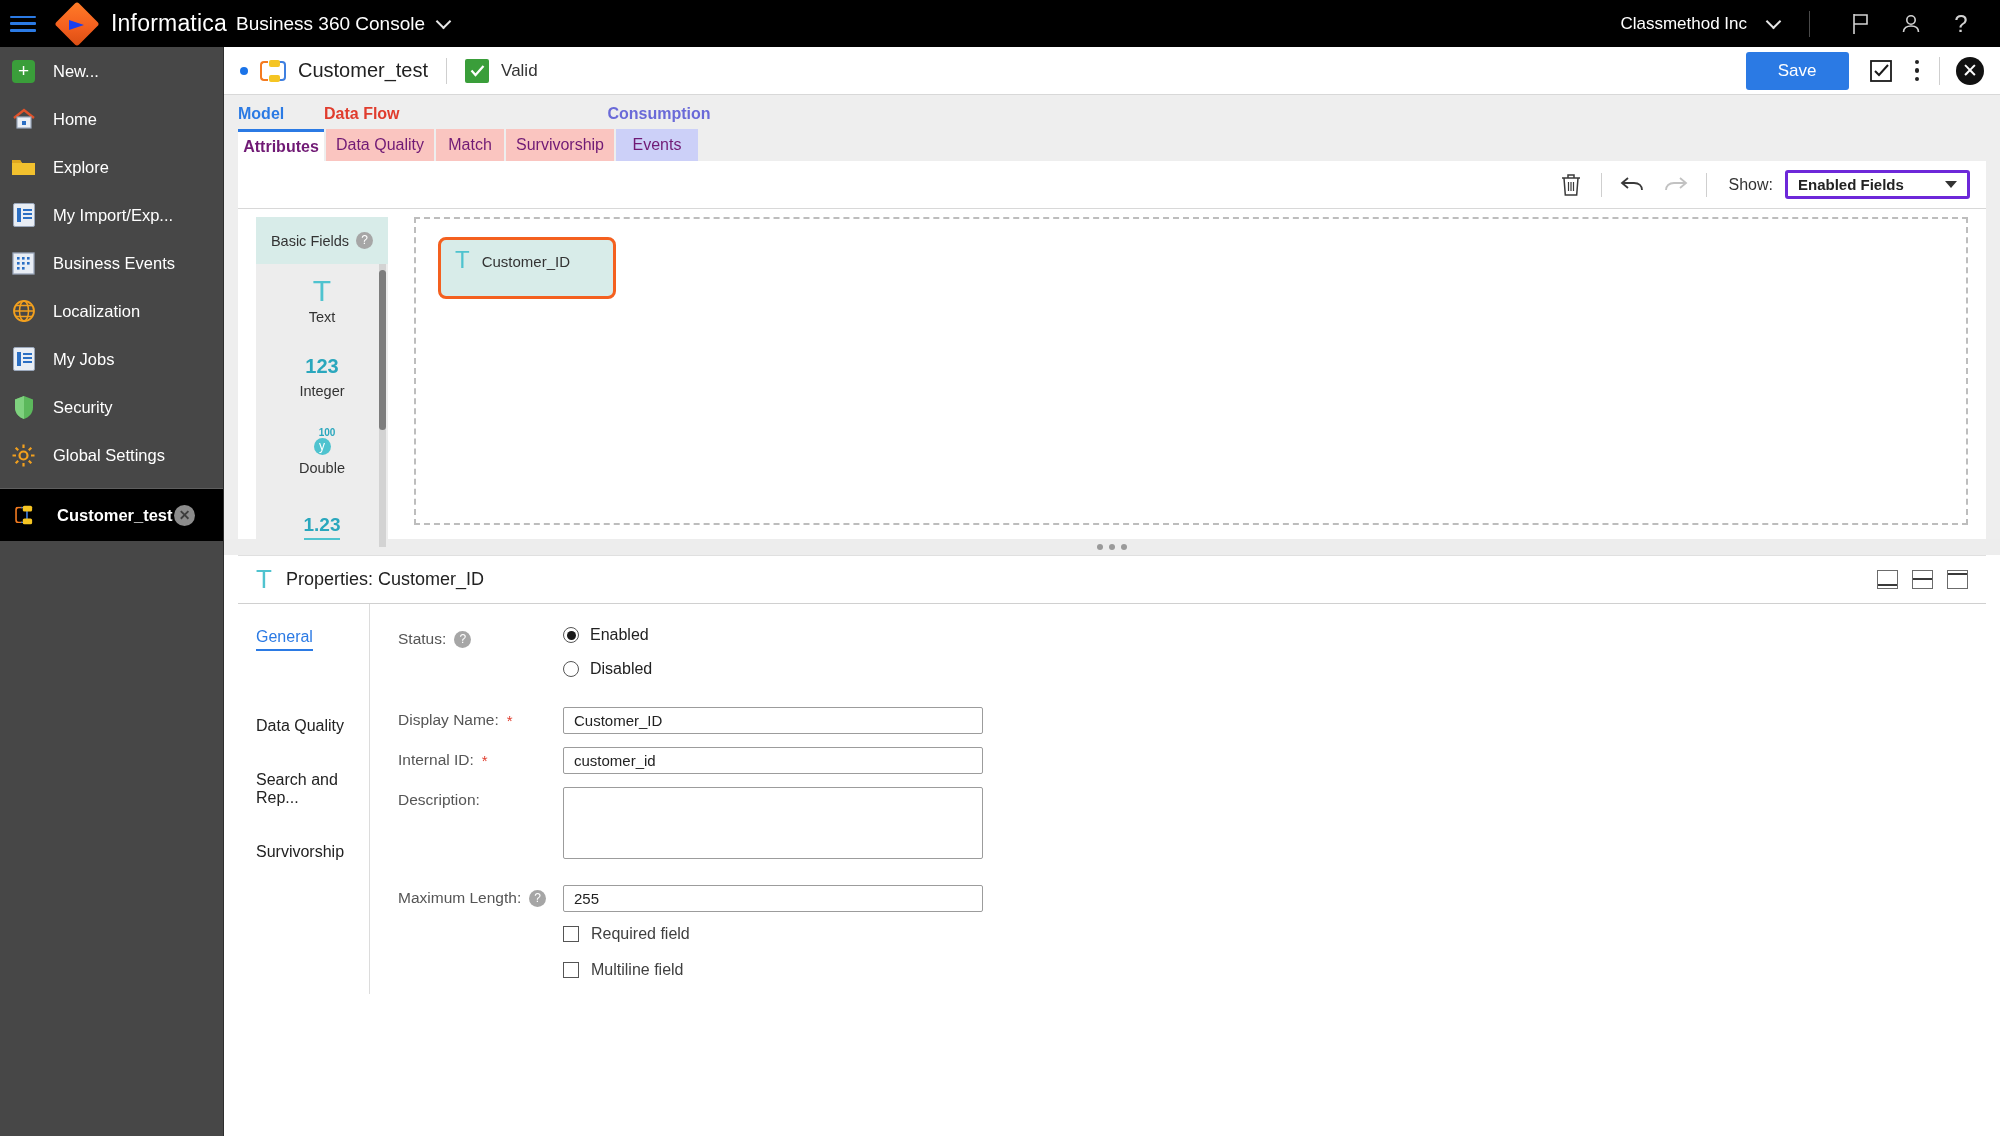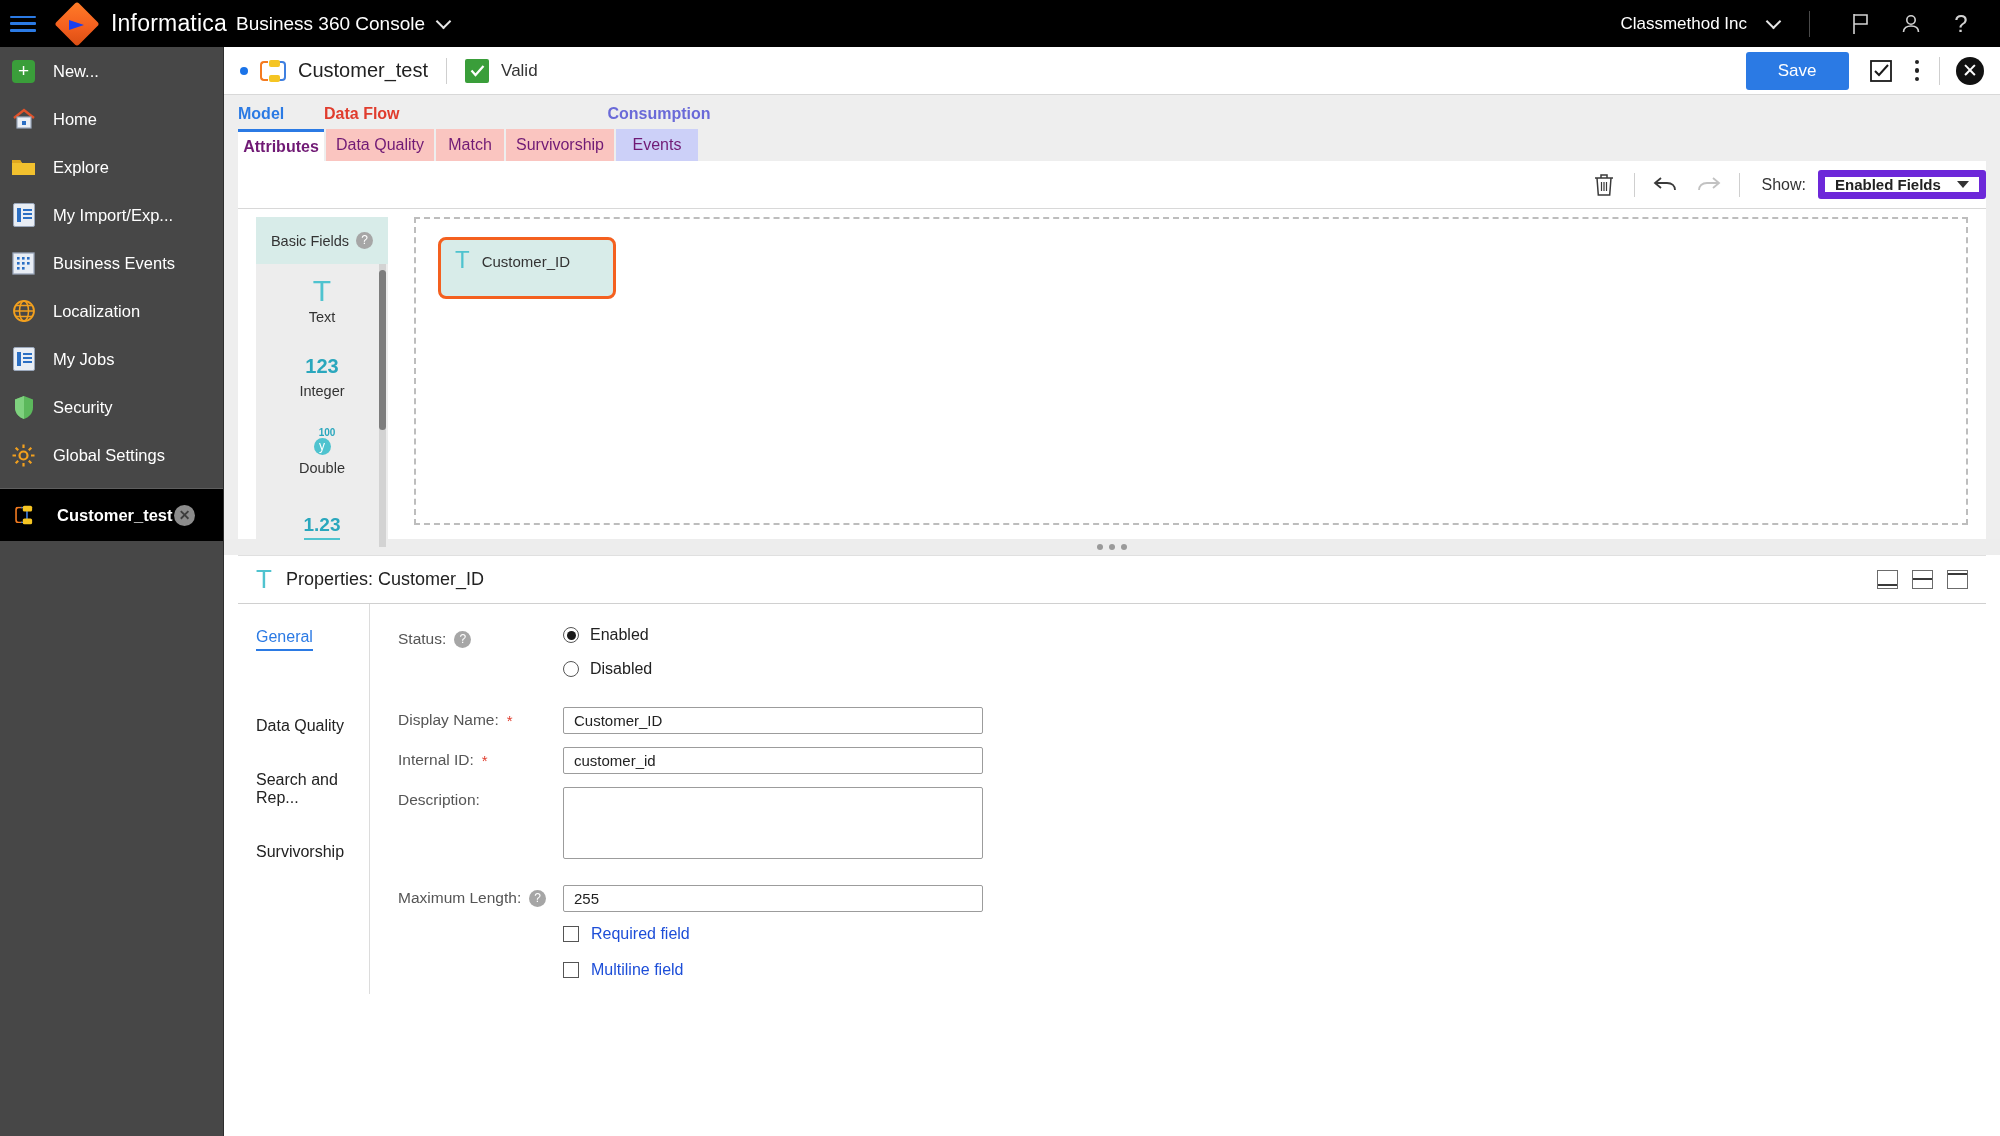--- a/index.html
+++ b/index.html
@@ -118,26 +118,26 @@
   .tabrow { display: flex; padding-left: 14px; height: 32px; }
   .tab { font-size: 16px; display: flex; align-items: center; justify-content: center;
          cursor: pointer; color: #701a75; }
   .tab.active { background: #ffffff; border-top: 3px solid #2b7ae4; width: 86px; font-weight: bold; }
   .tab.pink { background: #fac5c0; margin-left: 2px; }
   .tab.lav  { background: #ccd0f8; margin-left: 2px; }
 
   
   .modelwrap { background: #eeeeee; padding: 0 14px 0 14px; }
   .toolbar { height: 48px; background: #fff; display: flex; align-items: center;
-             justify-content: flex-end; padding-right: 0; border-bottom: 1px solid #d8d8d8; }
+             justify-content: flex-end; padding-right: 16px; border-bottom: 1px solid #d8d8d8; }
   .tbi { margin-left: 0; cursor: pointer; display:flex; align-items:center; justify-content:center; width:44px;}
   .tbsep { width: 1px; height: 24px; background: #cfcfcf; margin: 0 8px; }
   .showlbl { font-size: 16px; color: #333; margin: 0 12px 0 14px; }
   .showsel {
-    width: 168px; height: 29px; border: 7px solid #6d28d9; border-radius: 3px;
+    width: 185px; height: 29px; border: 3px solid #6d28d9; border-radius: 3px;
     background: #fff; display: flex; align-items: center; padding: 0 10px;
     font-size: 15px; color: #222; cursor: pointer; font-weight: bold;
   }
   .caret { margin-left: auto; width: 0; height: 0; border-left: 6px solid transparent;
            border-right: 6px solid transparent; border-top: 7px solid #333; }
 
   .canvasrow { display: flex; background: #fff; height: 330px; padding: 8px 0 0 0; gap: 12px; }
   .palette { width: 132px; margin-left: 18px; position: relative; }
   .pal-head { background: #d8ece9; height: 47px; display: flex; align-items: center;
               justify-content: center; font-size: 14.5px; color: #333; gap:7px; }
@@ -190,21 +190,21 @@
   .radio .rc { width: 16px; height: 16px; border: 1.5px solid #555; border-radius: 50%;
                display:flex; align-items:center; justify-content:center; }
   .radio .rc.on::after { content:""; width: 9px; height: 9px; border-radius: 50%; background: #1a1a1a; }
   .radio .rl { font-size: 16px; color: #222; }
   .tinput { width: 420px; height: 27px; border: 1px solid #9c9c9c; border-radius: 2px;
             padding: 0 10px; font-size: 15px; color: #222; font-family: inherit; background:#fff; }
   .tarea { width: 420px; height: 72px; border: 1px solid #9c9c9c; border-radius: 2px;
            padding: 6px 10px; font-size: 15px; font-family: inherit; resize: none; background:#fff; }
   .cbrow { display: flex; align-items: center; gap: 12px; margin-bottom: 18px; cursor: pointer; }
   .cbox { width: 16px; height: 16px; border: 1.5px solid #555; background: #fff; }
-  .cblabel { font-size: 16px; color: #1d4ed8; }
+  .cblabel { font-size: 16px; color: #404040; }
 </style>
 </head>
 <body>
 
 <div class="topbar">
   <div class="hamburger">
     <span></span>
       <span></span>
       <span></span>
   </div>

